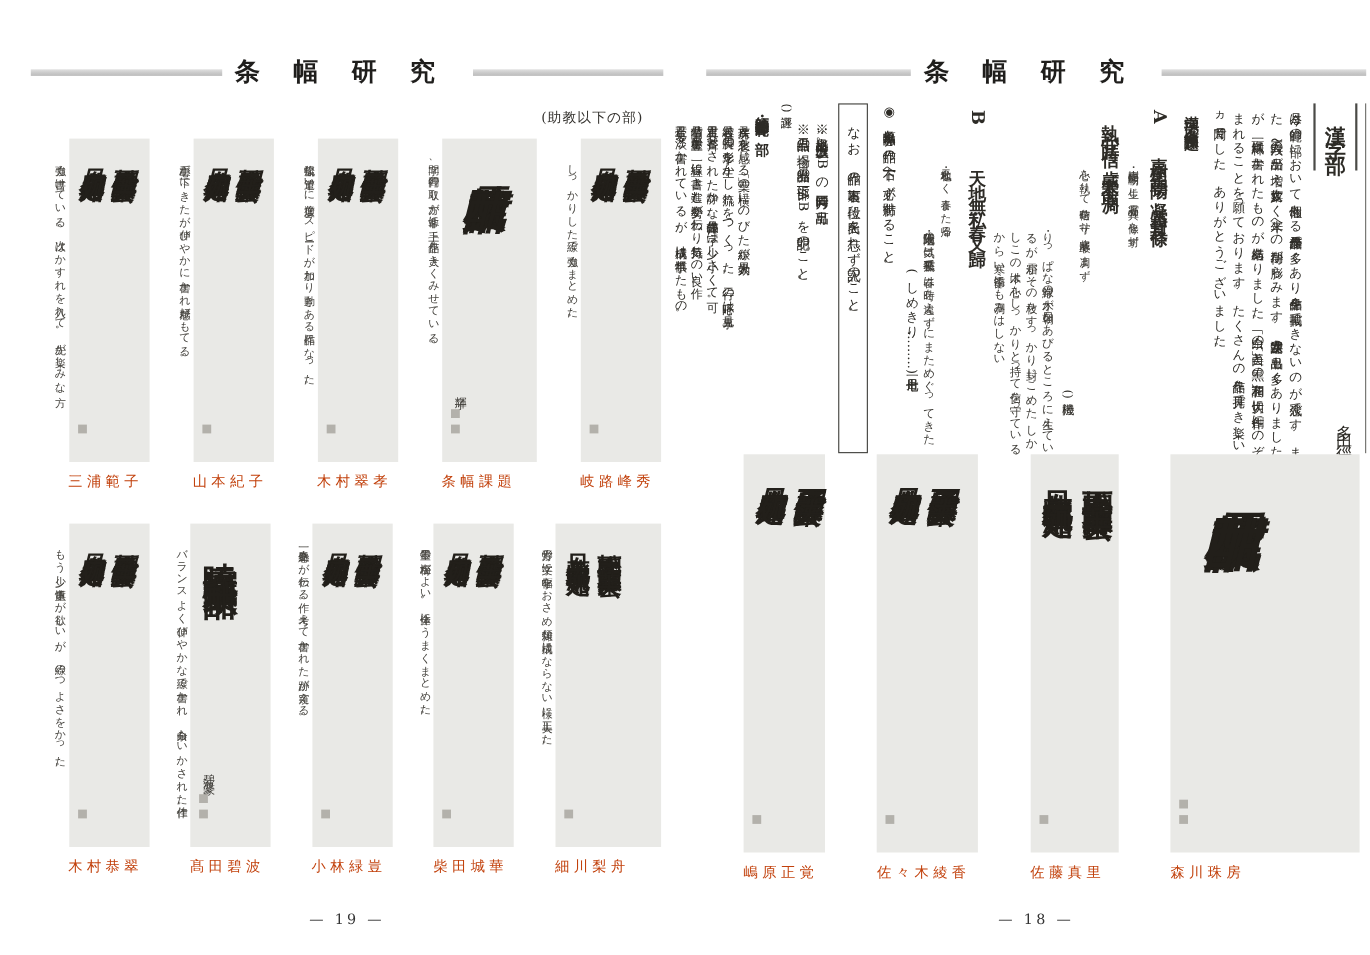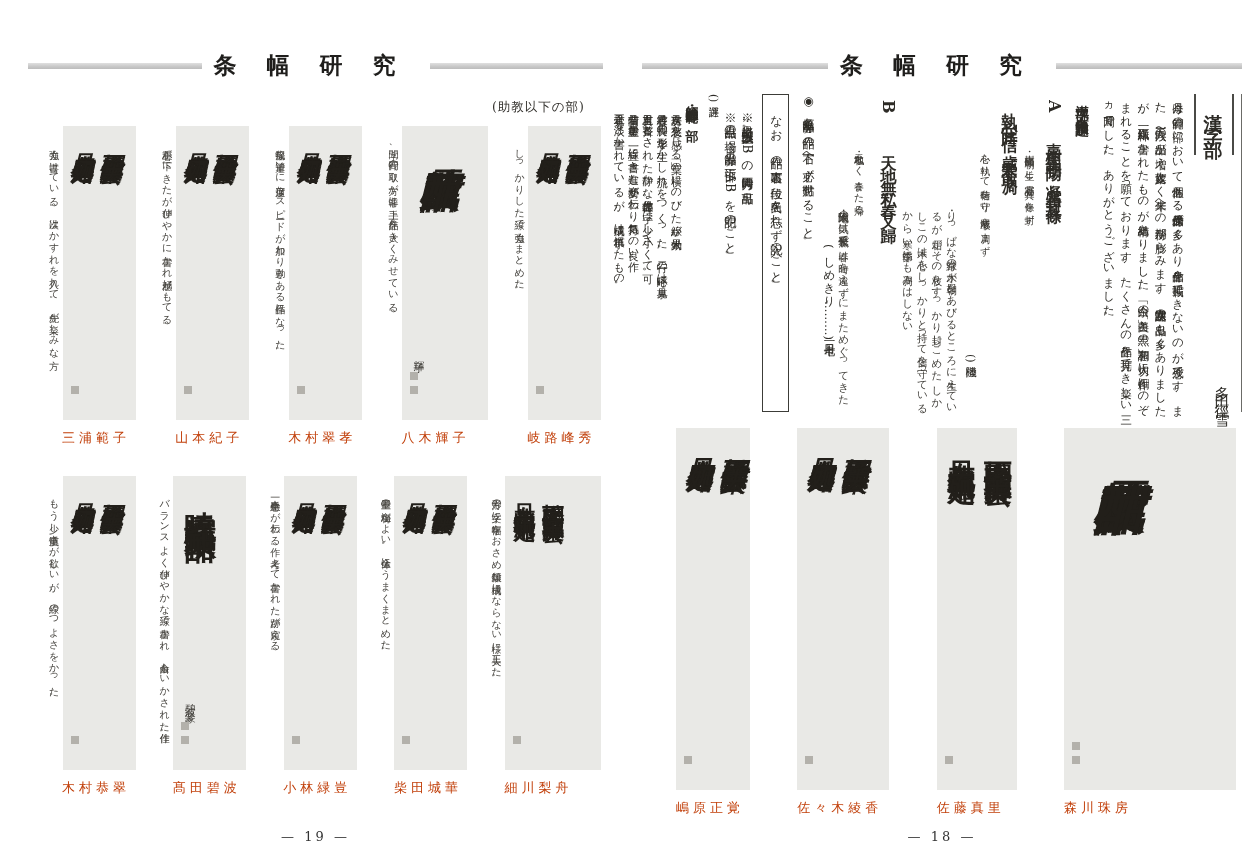--- a/index.html
+++ b/index.html
@@ -12,21 +12,21 @@
   
   .page-header{position:absolute;top:50px;left:0;right:0;display:flex;align-items:center;}
   .bar{flex:1;height:6px;background:linear-gradient(180deg,#e0e0e0 0%,#c9c9c9 55%,#bcbcbc 100%);}
   .header-title{margin:0 4px 0 12px;font-size:23px;font-weight:700;letter-spacing:30px;white-space:nowrap;color:#1f1e1c;}
 
   .section-label{position:absolute;top:99px;right:18px;font-size:12.5px;color:#34322e;letter-spacing:1px;}
   .page-no{position:absolute;bottom:24px;width:100%;text-align:center;font-size:13px;letter-spacing:3px;color:#333;}
 
   
   .works-row{position:absolute;left:20px;right:2px;display:flex;justify-content:space-between;}
-  .row1{top:126px;} .row2{top:476px;} .rp-row{top:428px;left:12px;right:6px;padding-left:22px;}
+  .row1{top:126px;} .row2{top:476px;} .rp-row{top:413px;left:12px;right:6px;padding-left:22px;}
   .unit{display:flex;flex-direction:column;}
   .unit-main{display:flex;align-items:stretch;height:294px;}
   .rp-row .unit-main{height:362px;}
   .crit{writing-mode:vertical-rl;font-size:10px;line-height:1.15;padding-top:16px;margin-right:3px;color:#45433e;letter-spacing:0.3px;}
   .strip{position:relative;background:#e9e9e6;width:73px;}
   .w86{width:86px;} .w96{width:96px;} .w74{width:74px;} .w76{width:76px;} .w80{width:80px;} .w92{width:92px;} .w172{width:172px;}
   .strip-inner{writing-mode:vertical-rl;height:100%;box-sizing:border-box;padding:10px 6px;color:#221f1a;font-weight:700;}
   .wline{line-height:1.3;letter-spacing:1px;}
   .cursive .wline{font-style:italic;}
   .poem .wline{font-size:22px;}
@@ -122,21 +122,21 @@
         <div class="crit">字間、行間の取り方が非常に上手。作品を大きくみせている。</div>
         <div class="strip big cursive w86">
           <div class="strip-inner">
               <div class="wline">暁霜楓葉秋酣</div>
             </div>
           <div class="sig">輝子</div>
           <div class="seal"></div>
           <div class="seal s2"></div>
         </div>
       </div>
-      <div class="unit-name shift">八木輝子</div>
+      <div class="unit-name shift">条幅課題</div>
     </div>
     <div class="unit">
       <div class="unit-main">
         <div class="crit">しっかりした線で力強くまとめた。</div>
         <div class="strip poem cursive">
           <div class="strip-inner">
               <div class="wline">松下問童子言師採薬去</div>
               <div class="wline">只在此山中雲深不知処</div>
             </div>
           <div class="seal"></div>

